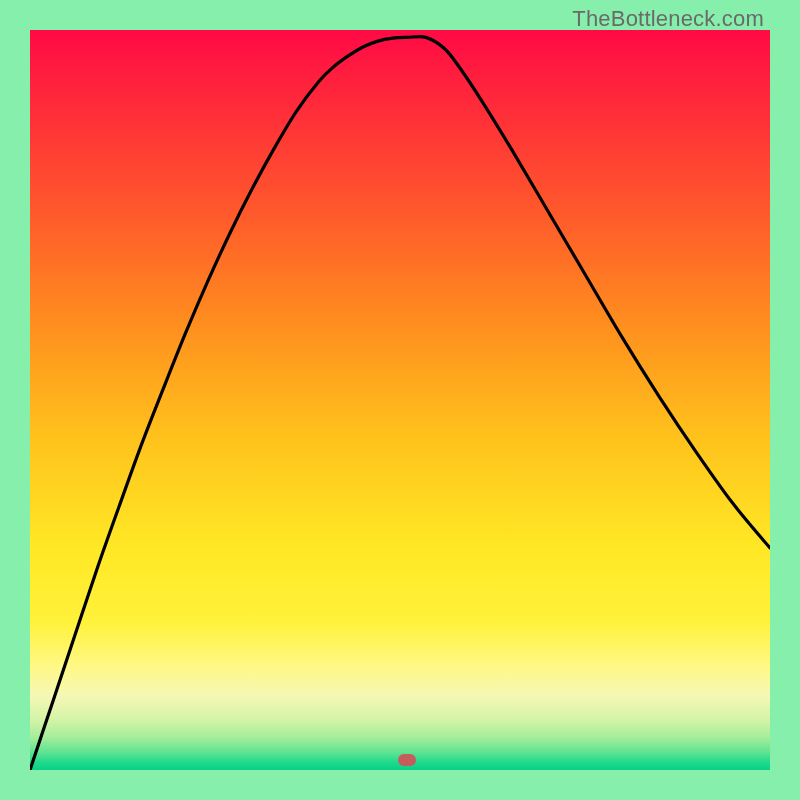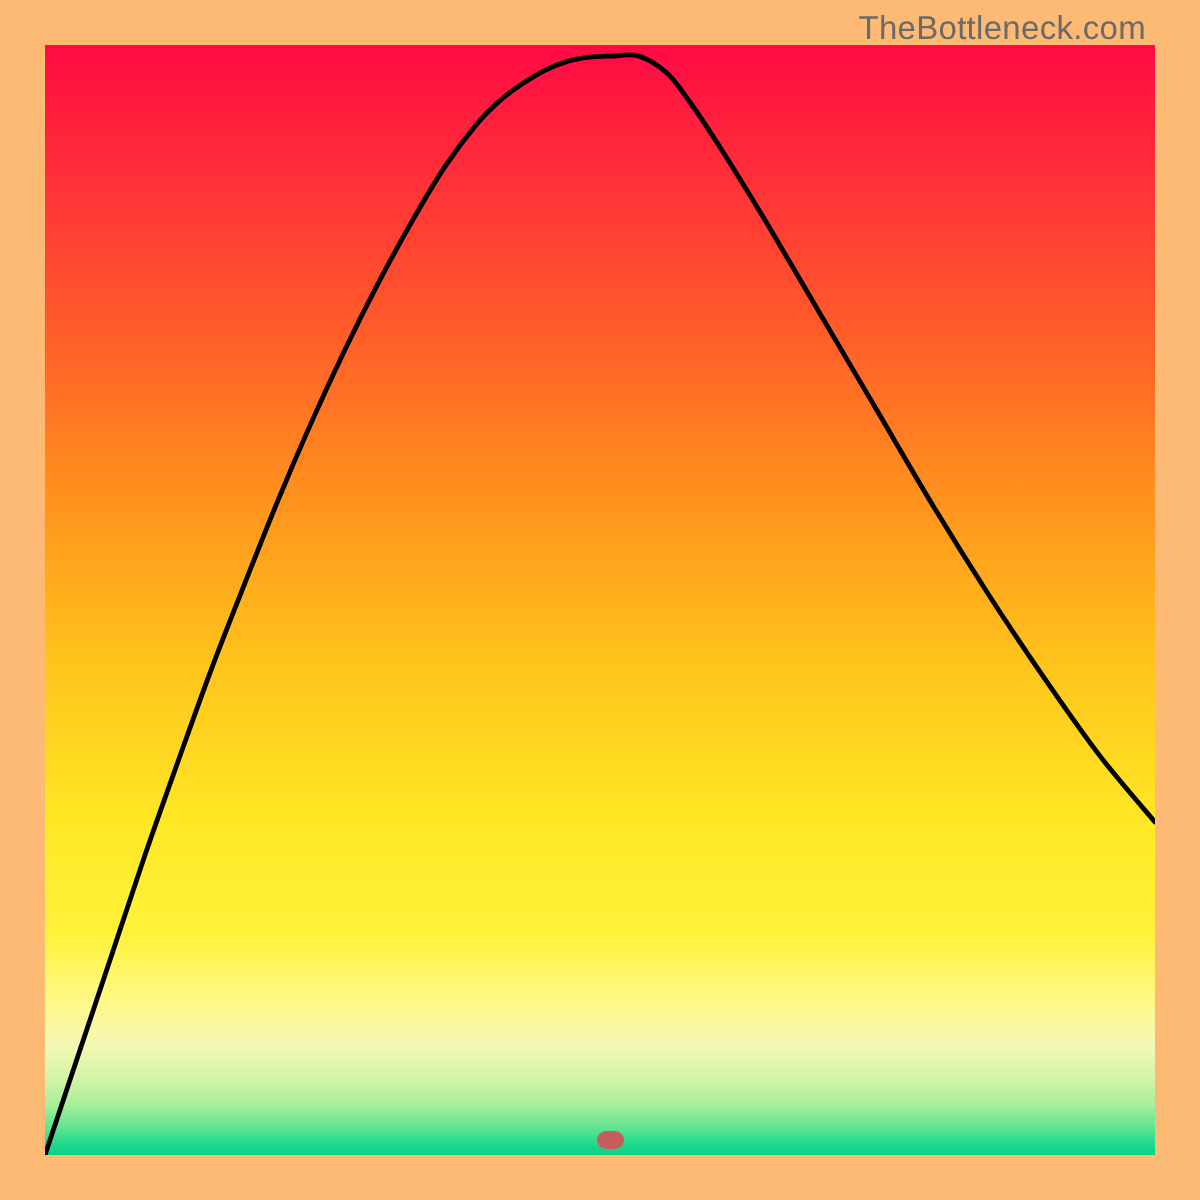--- a/index.html
+++ b/index.html
@@ -9,21 +9,21 @@
     height: 800px;
     background: #000;
     overflow: hidden;
   }
   .frame {
     position: absolute;
     left: 0;
     top: 0;
     width: 800px;
     height: 800px;
-    background: #fdba74;
+    background: #86efac;
   }
   .plot-area {
     position: absolute;
     box-sizing: border-box;
   }
   .gradient {
     position: absolute;
     inset: 0;
   }
   .watermark {

